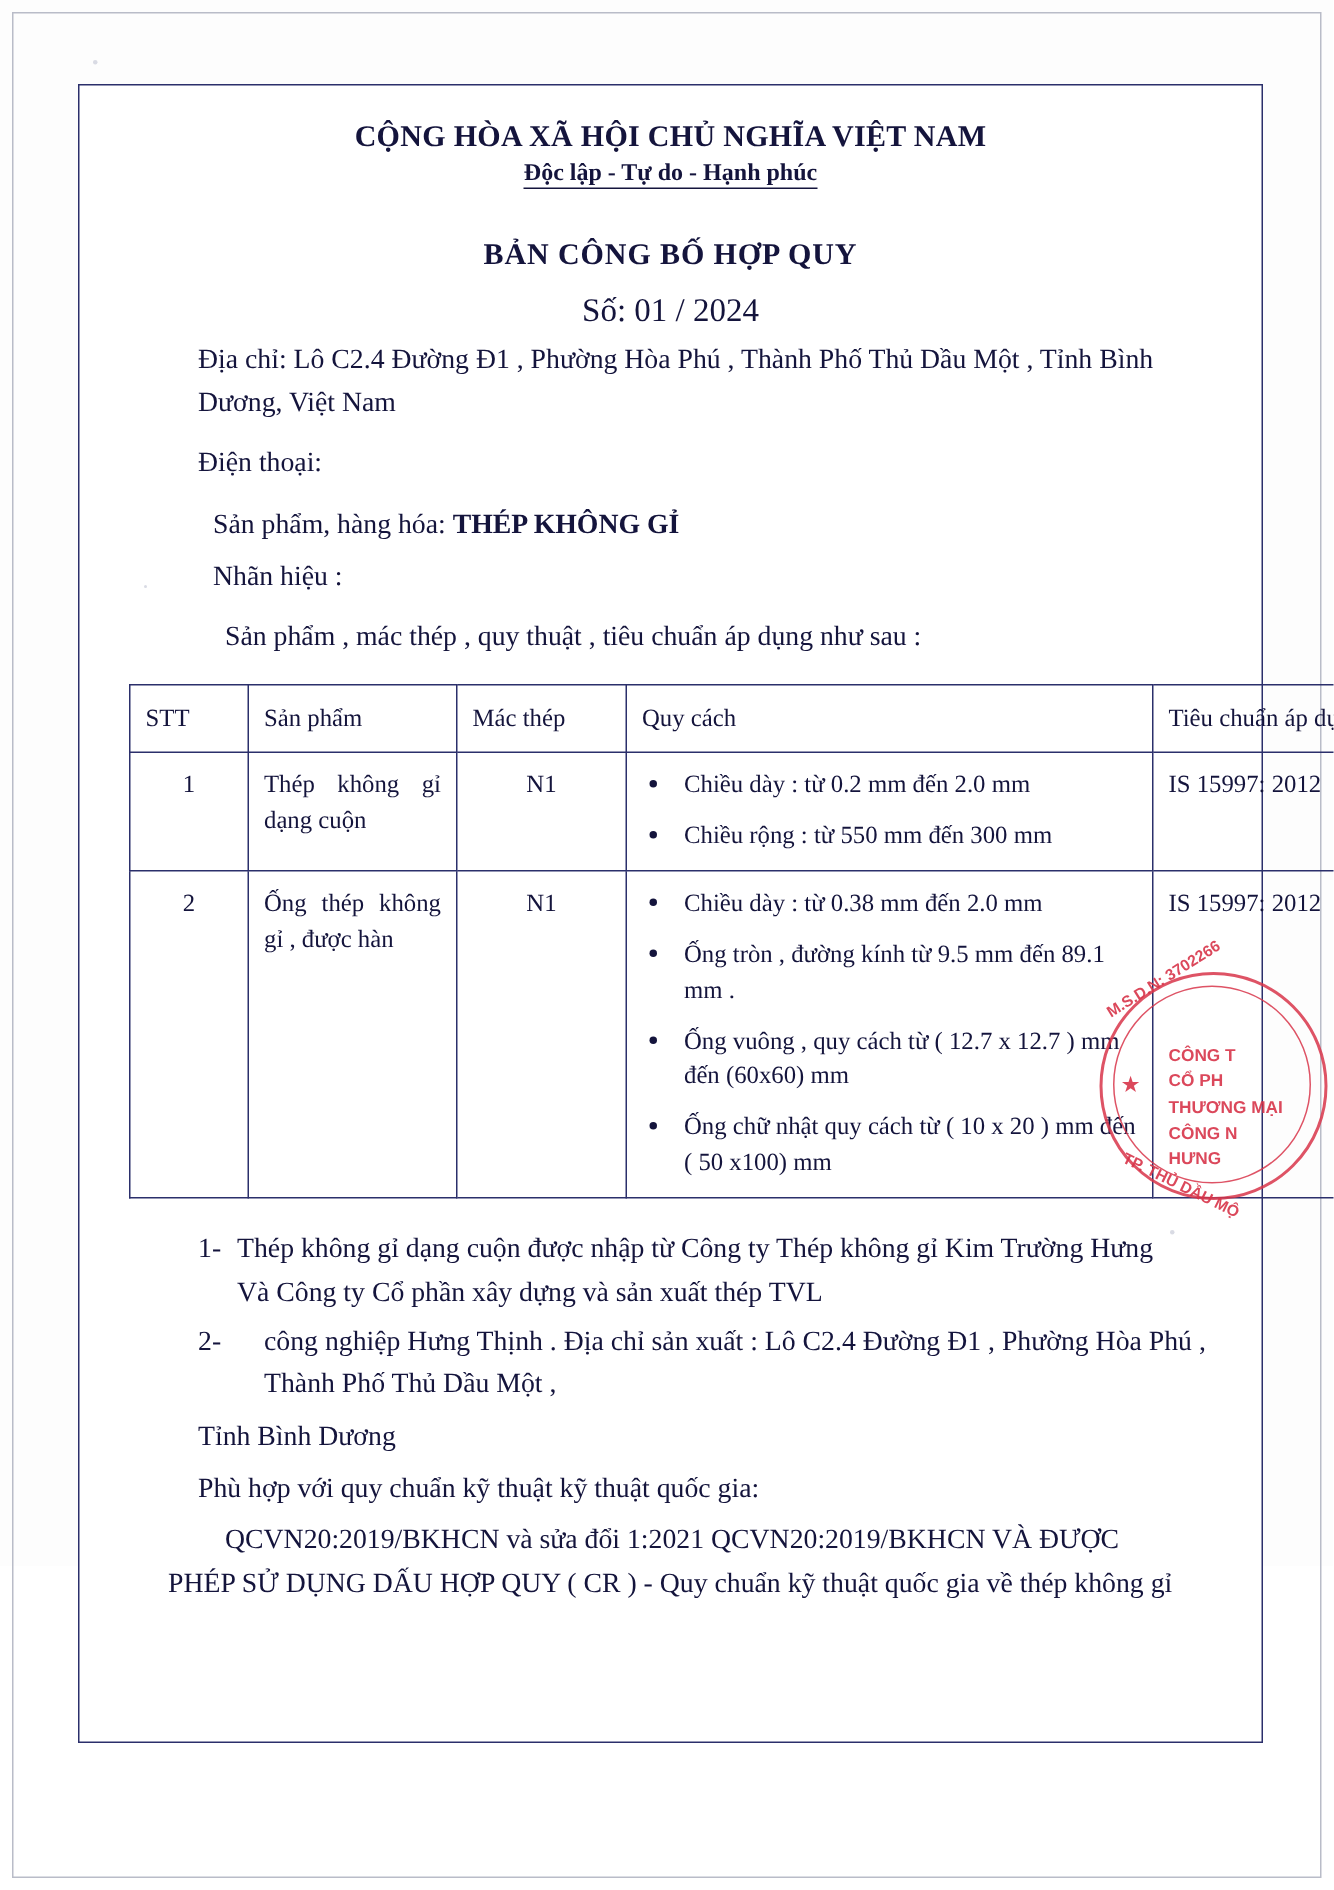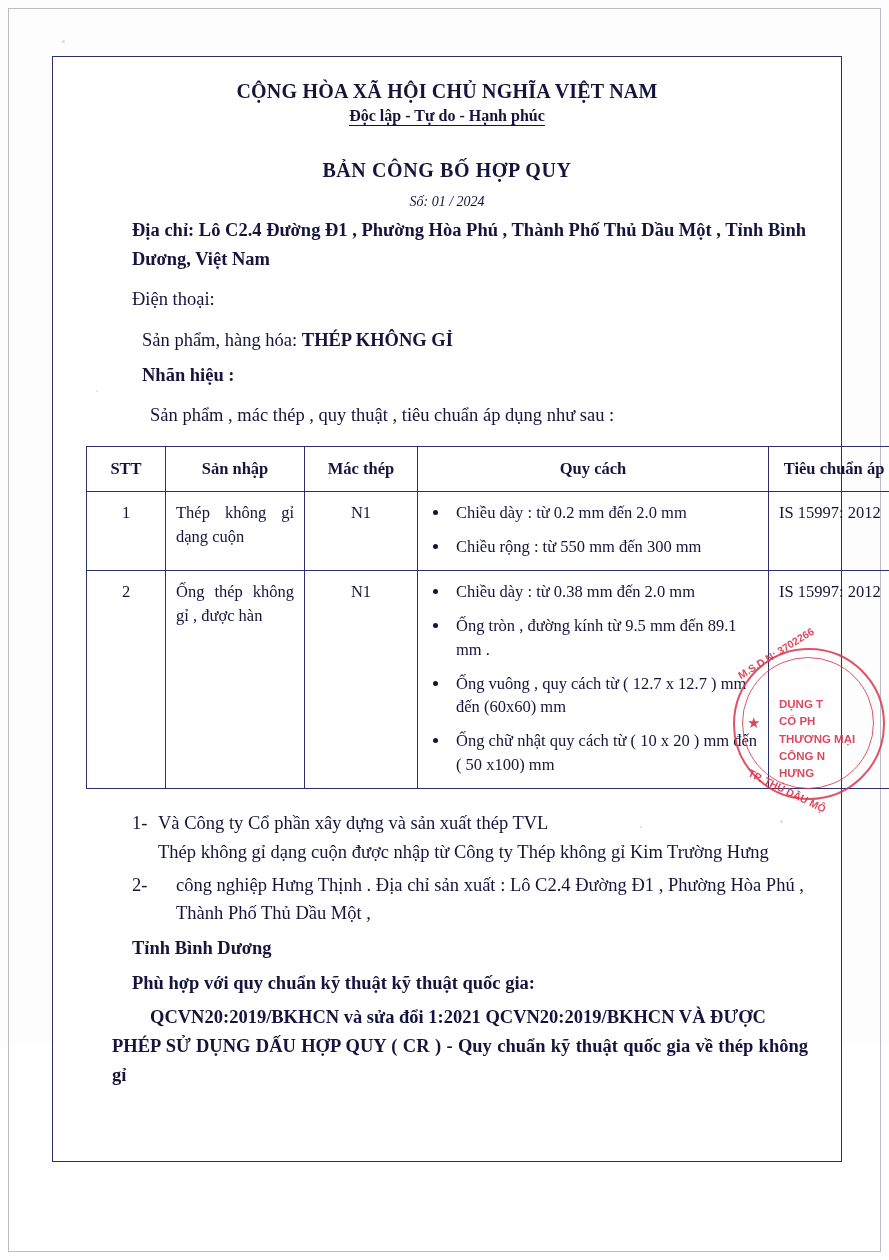--- a/index.html
+++ b/index.html
@@ -68,53 +68,52 @@
     border-bottom: 1.4px solid #14143c;
     padding-bottom: 1px;
   }
   .doc-title {
     font-size: 20px;
     font-weight: bold;
     margin-top: 34px;
     letter-spacing: 0.6px;
   }
   .doc-number {
-    font-size: 14px;
+    font-size: 22px;
     margin-top: 12px;
-    font-style: italic;
   }
 
   .para {
     font-size: 18.5px;
     line-height: 1.55;
     margin-top: 12px;
   }
   .para.indent1 { padding-left: 46px; text-indent: 0; }
   .para.indent2 { padding-left: 56px; }
   .para.indent3 { padding-left: 64px; }
-  .para.tight { margin-top: 6px; font-weight: bold; }
+  .para.tight { margin-top: 6px; }
   .bold { font-weight: bold; }
 
   
   table.spec {
     margin-top: 16px;
     width: 722px;
     border-collapse: collapse;
     font-size: 16.5px;
     table-layout: fixed;
   }
   table.spec th, table.spec td {
     border: 1px solid #2b2f6b;
     vertical-align: top;
     padding: 9px 10px;
     line-height: 1.45;
   }
   table.spec th {
-    font-weight: bold;
-    text-align: center;
+    font-weight: normal;
+    text-align: left;
     padding: 10px 10px;
   }
   th.c-stt, td.c-stt { width: 58px; text-align: center; }
   th.c-prod, td.c-prod { width: 118px; }
   th.c-grade, td.c-grade { width: 92px; text-align: center; }
   th.c-spec, td.c-spec { width: 330px; }
   th.c-std, td.c-std { width: 150px; }
   td.c-prod { text-align: justify; }
   td.c-spec ul {
     margin: 0;
@@ -238,21 +237,21 @@
     </div>
 
     <div class="para indent2 tight">Nhãn hiệu :</div>
 
     <div class="para indent3">Sản phẩm , mác thép , quy thuật , tiêu chuẩn áp dụng như sau :</div>
 
     <table class="spec">
       <thead>
         <tr>
           <th class="c-stt">STT</th>
-          <th class="c-prod">Sản nhập</th>
+          <th class="c-prod">Sản phẩm</th>
           <th class="c-grade">Mác thép</th>
           <th class="c-spec">Quy cách</th>
           <th class="c-std">Tiêu chuẩn áp dụng</th>
         </tr>
       </thead>
       <tbody>
         <tr>
           <td class="c-stt">1</td>
           <td class="c-prod">Thép không gỉ dạng cuộn</td>
           <td class="c-grade">N1</td>
@@ -278,22 +277,22 @@
           </td>
           <td class="c-std">IS 15997: 2012</td>
         </tr>
       </tbody>
     </table>
 
     <div class="notes">
       <div class="note">
         <div class="note-num">1-</div>
         <div class="note-body">
+          <span class="cont">Thép không gỉ dạng cuộn được nhập từ Công ty Thép không gỉ Kim Trường Hưng</span>
           <span class="cont">Và Công ty Cổ phần xây dựng và sản xuất thép TVL</span>
-          <span class="cont">Thép không gỉ dạng cuộn được nhập từ Công ty Thép không gỉ Kim Trường Hưng</span>
         </div>
       </div>
       <div class="note">
         <div class="note-num">2-</div>
         <div class="note-body">
           <span class="cont i1">công nghiệp Hưng Thịnh . Địa chỉ sản xuất : Lô C2.4 Đường Đ1 , Phường Hòa Phú ,</span>
           <span class="cont i1">Thành Phố Thủ Dầu Một ,</span>
         </div>
       </div>
     </div>
@@ -305,21 +304,21 @@
 
   </div>
 
   <div class="stamp">
     <div class="stamp-ring"></div>
     <div class="stamp-ring inner"></div>
     <div class="stamp-star">★</div>
     <div class="stamp-text stamp-top">M.S.D.N: 3702266</div>
     <div class="stamp-text stamp-bottom">TP. THỦ DẦU MỘ</div>
     <div class="stamp-text stamp-center">
-      <div>DỤNG T</div>
+      <div>CÔNG T</div>
       <div>CỔ PH</div>
       <div>THƯƠNG MẠI</div>
       <div>CÔNG N</div>
       <div>HƯNG</div>
     </div>
   </div>
 
   <div class="speck" style="left:62px; top:40px; width:3px; height:3px;"></div>
   <div class="speck" style="left:96px; top:390px; width:2px; height:2px;"></div>
   <div class="speck" style="left:780px; top:820px; width:3px; height:3px;"></div>

